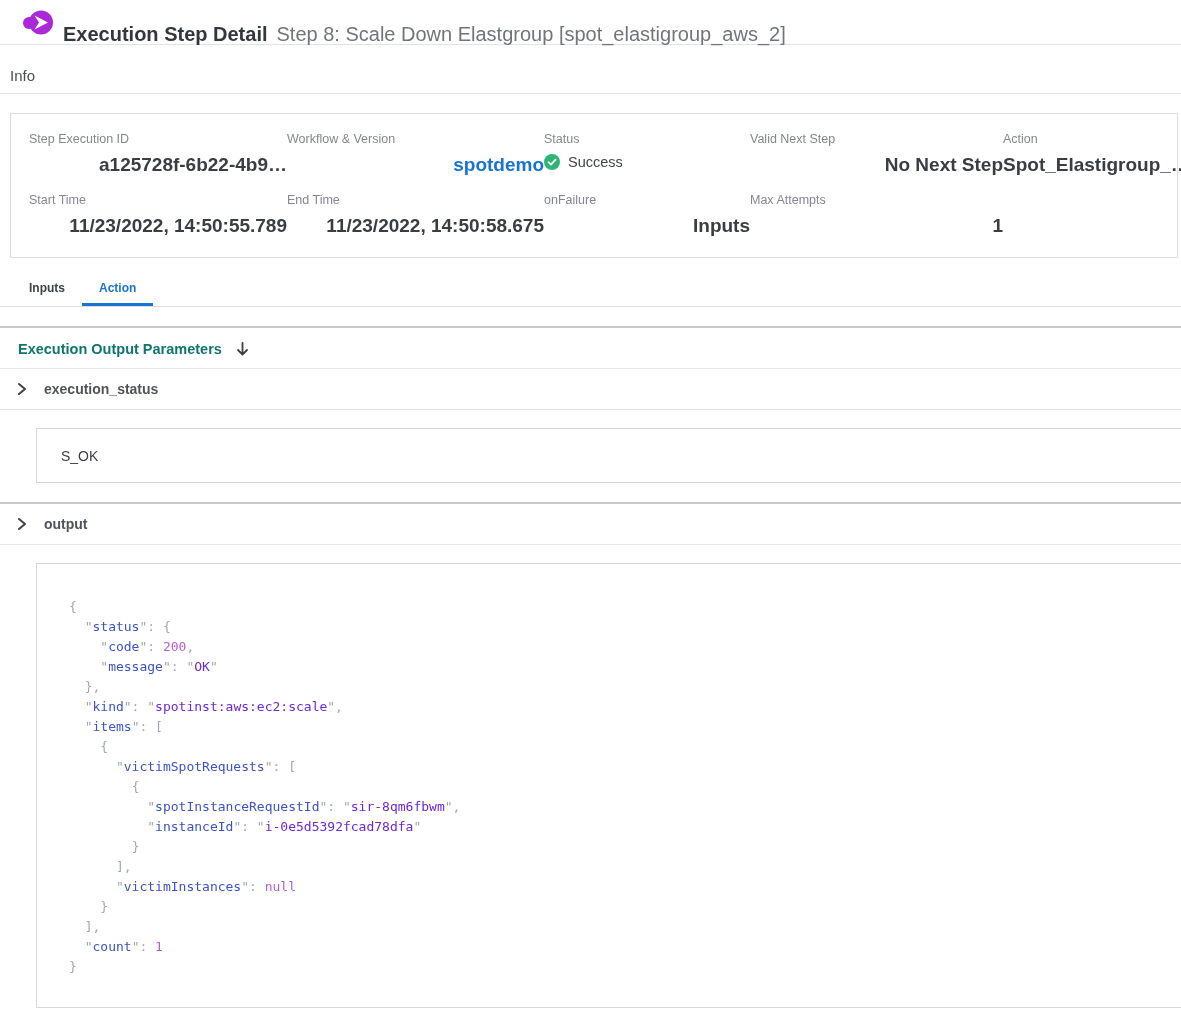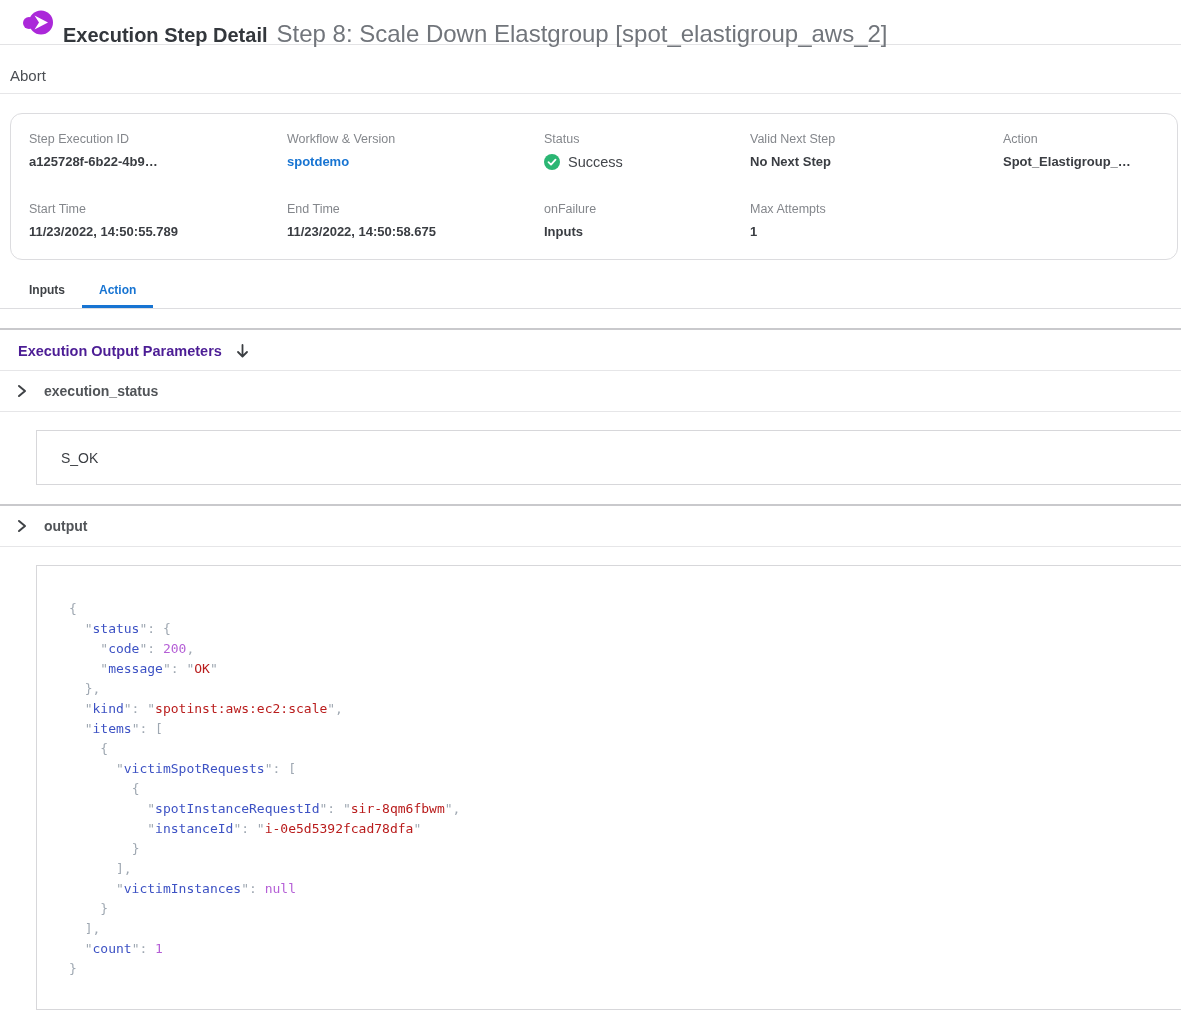--- a/index.html
+++ b/index.html
@@ -13,42 +13,42 @@
   
   .app-header {
     display: flex; align-items: center;
     height: 44px;
     padding-left: 22px;
     border-bottom: 1px solid #e3e3e5;
   }
   .logo { width: 31px; height: 31px; flex: 0 0 auto; }
   .title-wrap { display: flex; align-items: baseline; margin-left: 10px; }
   .page-title { font-size: 20px; font-weight: 700; color: #33373c; }
-  .page-subtitle { font-size: 24px; font-weight: 400; color: #71757b; margin-left: 9px; margin-top: 24px; }
+  .page-subtitle { font-size: 20px; font-weight: 400; color: #71757b; margin-left: 9px; margin-top: 24px; }
 
   
   .info-label {
     font-size: 15px; color: #4b4e53;
     margin: 22px 0 9px 10px;
   }
   .divider { height: 1px; background: #e6e6e8; width: 100%; }
   .divider.strong { height: 2px; background: #c9c9cc; }
 
   .info-card {
     margin: 19px 3px 0 10px;
     border: 1px solid #dcdcdf;
-    border-radius: 12px;
+    border-radius: 0;
     background: #fff;
     padding: 18px 0 20px 18px;
     display: grid;
     grid-template-columns: 258px 257px 206px 253px 1fr;
-    row-gap: 32px;
+    row-gap: 17px;
   }
   .field-label { font-size: 12.5px; color: #84878c; margin-bottom: 8px; }
-  .field-value { font-size: 13px; font-weight: 700; color: #3a3d42; }
+  .field-value { font-size: 19px; font-weight: 700; color: #3a3d42; text-align: right; }
   .field-value.link { color: #1774d2; cursor: pointer; }
   .status-val { display: flex; align-items: center; gap: 8px; font-size: 14.5px; color: #43464b; }
 
   
   .tabs {
     display: flex;
     margin-top: 14px;
     padding-left: 12px;
     border-bottom: 1px solid #dddde0;
   }
@@ -61,21 +61,21 @@
   }
   .tab.active { color: #1774d2; border-bottom-color: #1774d2; }
 
   .gap-line { margin-top: 19px; }
 
   
   .section-header {
     display: flex; align-items: center;
     padding: 13px 0 11px 18px;
   }
-  .section-header-title { font-size: 14.5px; font-weight: 700; color: #4c1d95; }
+  .section-header-title { font-size: 14.5px; font-weight: 700; color: #0f766e; }
   .collapse-icon { margin-left: 13px; cursor: pointer; display: inline-flex; }
 
   .param-row {
     display: flex; align-items: center;
     padding: 12px 0 12px 16px;
     cursor: pointer;
     font-weight: bold;
   }
   .chev { display: inline-flex; margin-right: 16px; }
   .param-name { font-size: 14px; color: #515458; }
@@ -96,42 +96,42 @@
     min-height: 380px;
   }
   .code-line {
     font-family: "DejaVu Sans Mono", monospace;
     font-size: 13px;
     line-height: 20px;
     white-space: pre;
   }
   .tok-p { color: #9fa8b2; }
   .tok-k { color: #3d52c4; }
-  .tok-s { color: #b91c1c; margin-top: 8px; }
+  .tok-s { color: #6d28d9; margin-top: 8px; }
   .tok-n { color: #b55fd6; margin-top: 32px; }
   .tok-w { color: #9fa8b2; }
 </style>
 </head>
 <body>
 
 <div class="app-header">
   <span class="logo">
     <svg width="31" height="31" viewBox="0 0 31 31">
       <circle cx="7" cy="16" r="6" fill="#ab28d9"></circle>
       <circle cx="19" cy="15.5" r="12" fill="#ab28d9"></circle>
       <path d="M12.5 8.5 L26 15.5 L12.5 22.5 L17 15.5 Z" fill="#ffffff"></path>
     </svg>
   </span>
   <span class="title-wrap">
     <span class="page-title">Execution Step Detail</span>
     <span class="page-subtitle">Step 8: Scale Down Elastgroup [spot_elastigroup_aws_2]</span>
   </span>
 </div>
 
-<div class="info-label">Abort</div>
+<div class="info-label">Info</div>
 <div class="divider"></div>
 
 <div class="info-card">
   <div>
     <div class="field-label">Step Execution ID</div>
     <div class="field-value">a125728f-6b22-4b9…</div>
   </div>
   <div>
     <div class="field-label">Workflow &amp; Version</div>
     <div class="field-value link">spotdemo</div>

